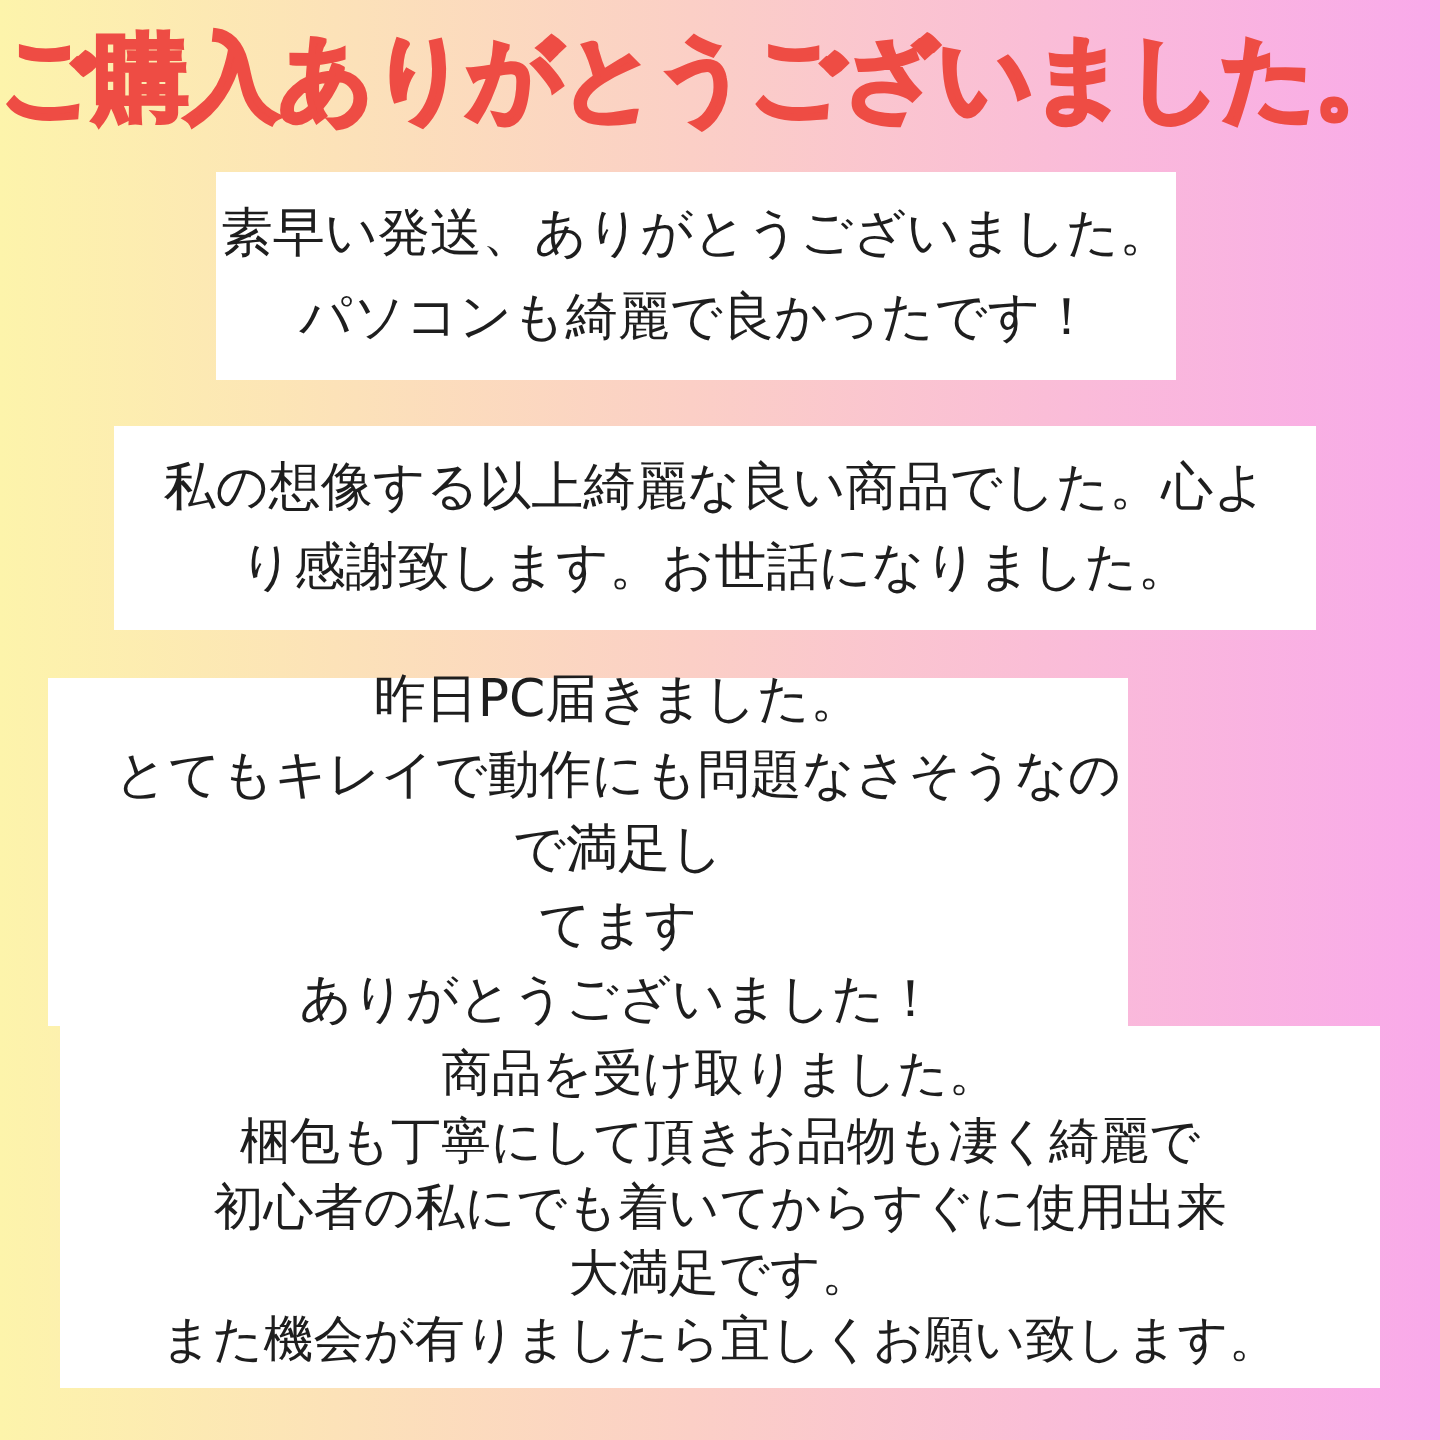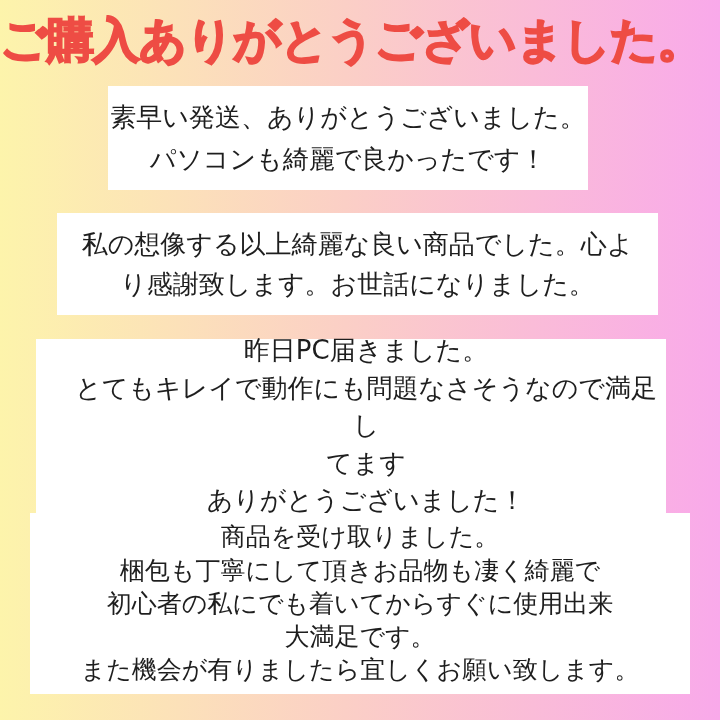--- a/index.html
+++ b/index.html
@@ -46,21 +46,21 @@
     text-align: center;
     white-space: pre-line;
     color: #1e1e1e;
     font-size: 26px;
     margin: 0;
   }
   .card-1 { left: 108px; top: 86px;  width: 480px; height: 104px; }
   .card-1 .card-text { line-height: 1.62; }
   .card-2 { left: 57px;  top: 213px; width: 601px; height: 102px; }
   .card-2 .card-text { line-height: 1.55; }
-  .card-3 { left: 36px;  top: 339px; width: 630px; height: 174px; padding-left: 30px; }
+  .card-3 { left: 24px;  top: 339px; width: 540px; height: 174px; padding-left: 30px; }
   .card-3 .card-text { line-height: 1.44; }
   .card-4 { left: 30px;  top: 513px; width: 660px; height: 181px; }
   .card-4 .card-text { line-height: 1.33; font-size: 25px; }
 </style>
 </head>
 <body>
 
 <div class="page">
 
   <h1 class="title">ご購入ありがとうございました。</h1>

